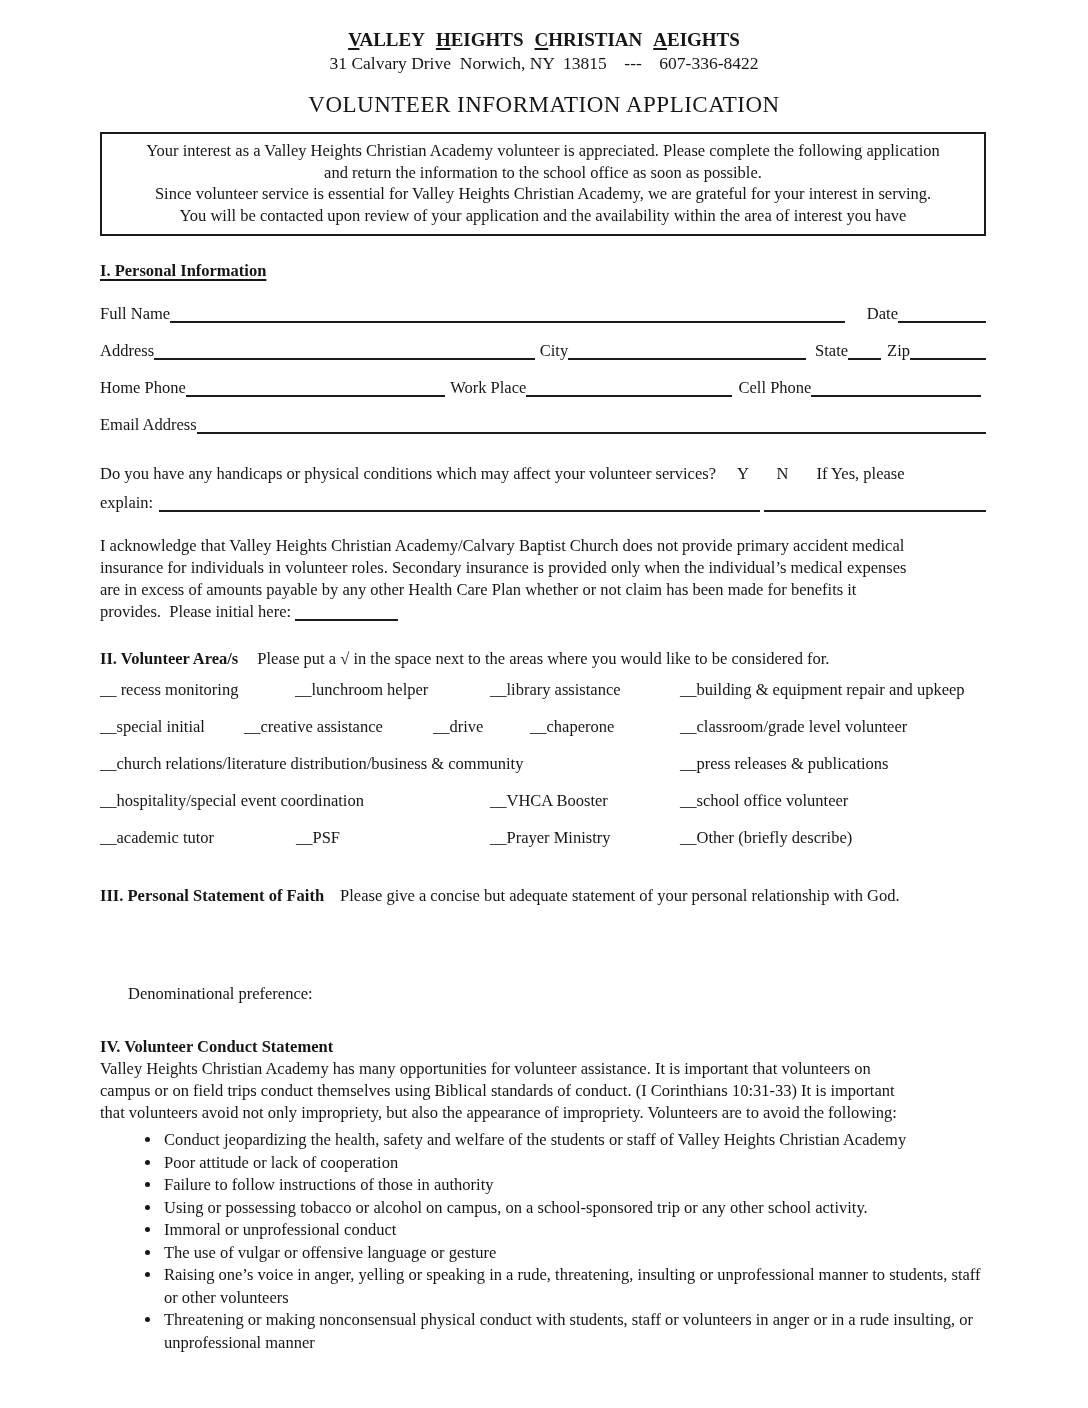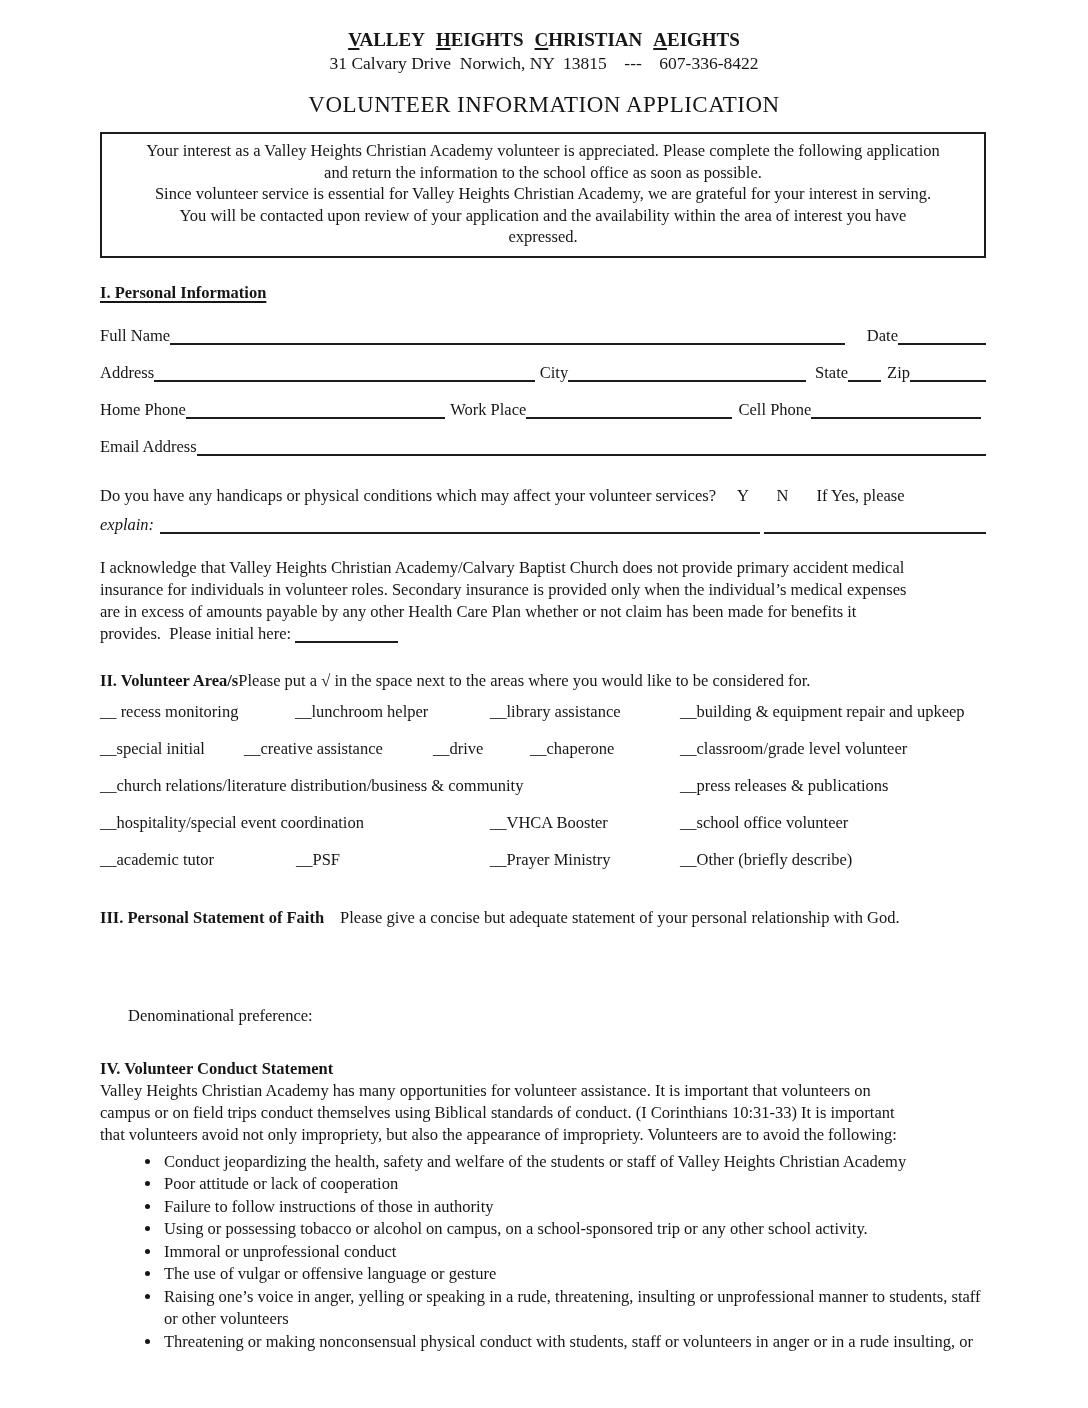--- a/index.html
+++ b/index.html
@@ -20,26 +20,26 @@
   .intro-box .ln{white-space:pre-wrap;line-height:21.5px;}
   
   .sec-h{font-weight:bold;}
   .sec1-h{margin-top:24px;text-decoration:underline;text-decoration-thickness:2px;text-underline-offset:3px;display:inline-block;}
   .frow{display:flex;align-items:flex-end;height:22px;margin-top:15px;}
   .frow.first{margin-top:21px;}
   .lbl{white-space:pre;}
   .bl{border-bottom:2px solid #1c1c1c;margin-bottom:2px;height:6px;}
   .q{margin-top:27px;}
   .q .opt{font-weight:normal;}
-  .explain-row{display:flex;align-items:flex-end;height:22px;margin-top:7px;font-style:italic;}
+  .explain-row{display:flex;align-items:flex-end;height:22px;margin-top:7px;}
   .ack{margin-top:21px;}
   .ack .ln{white-space:pre-wrap;}
   .ack-last{display:flex;align-items:flex-end;height:22px;}
   
-  .head-row{display:flex;align-items:baseline;margin-top:25px;}
+  .head-row{display:flex;align-items:baseline;gap:19px;margin-top:25px;}
   .vrow{position:relative;height:22px;margin-top:15px;}
   .vrow.firstrow{margin-top:9px;}
   .vitem{position:absolute;top:0;white-space:pre;}
   
   .faith-row{display:flex;align-items:baseline;gap:16px;margin-top:36px;}
   .denom{margin-top:76px;margin-left:28px;}
   
   .sec4-h{margin-top:31px;}
   .para .ln{white-space:pre-wrap;}
   ul.rules{margin:5px 0 0 0;padding-left:62px;}
@@ -59,21 +59,20 @@
     <div class="school-address">31 Calvary Drive  Norwich, NY  13815    ---    607-336-8422</div>
     <h1 class="doc-title">VOLUNTEER INFORMATION APPLICATION</h1>
   </div>
 
   <div class="content">
     <div class="intro-box">
       <div class="ln">Your interest as a Valley Heights Christian Academy volunteer is appreciated. Please complete the following application</div>
       <div class="ln">and return the information to the school office as soon as possible.</div>
       <div class="ln">Since volunteer service is essential for Valley Heights Christian Academy, we are grateful for your interest in serving.</div>
       <div class="ln">You will be contacted upon review of your application and the availability within the area of interest you have</div>
-      <div class="ln">expressed.</div>
     </div>
 
     <div><span class="sec-h sec1-h">I. Personal Information</span></div>
 
     <div class="frow first">
       <span class="lbl">Full Name</span>
       <span class="bl" style="flex:1"></span>
       <span class="lbl" style="margin-left:22px">Date</span>
       <span class="bl" style="width:88px"></span>
     </div>

